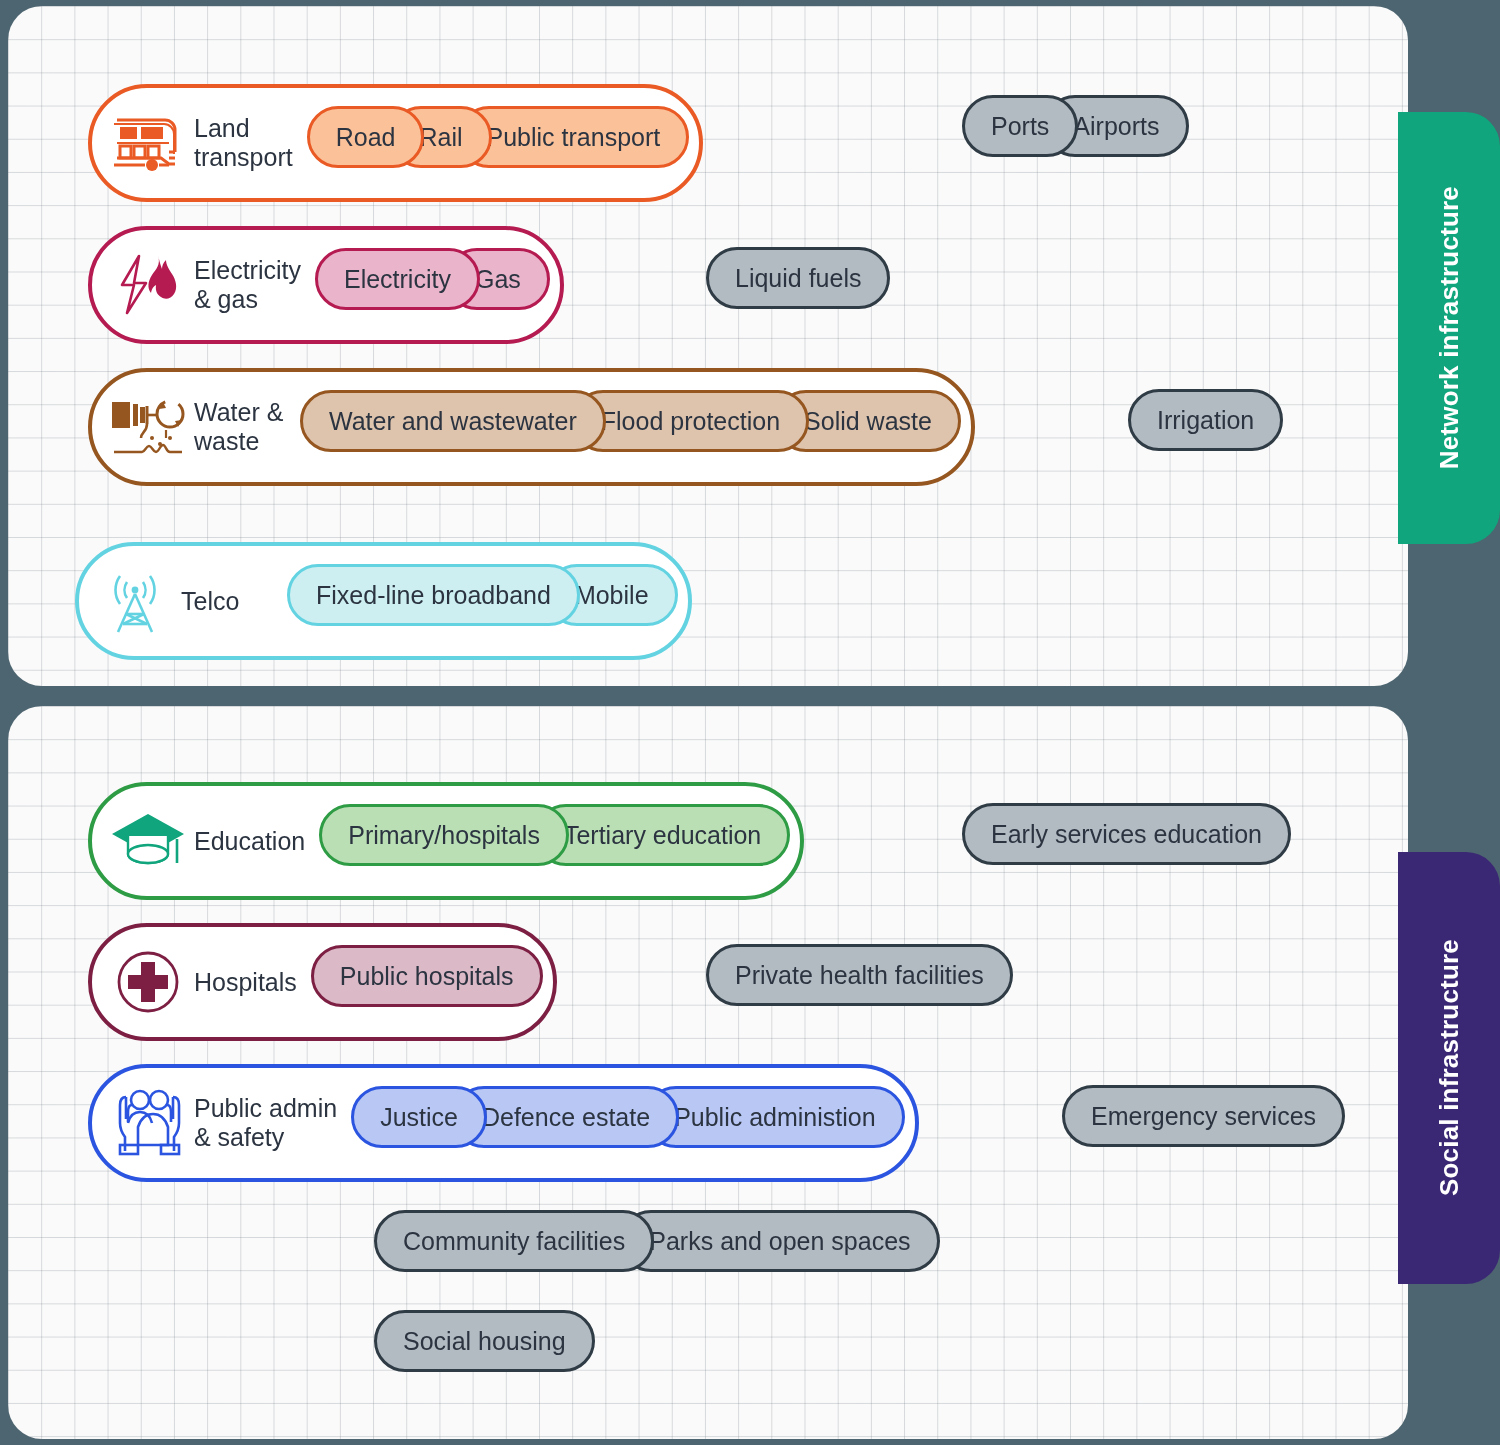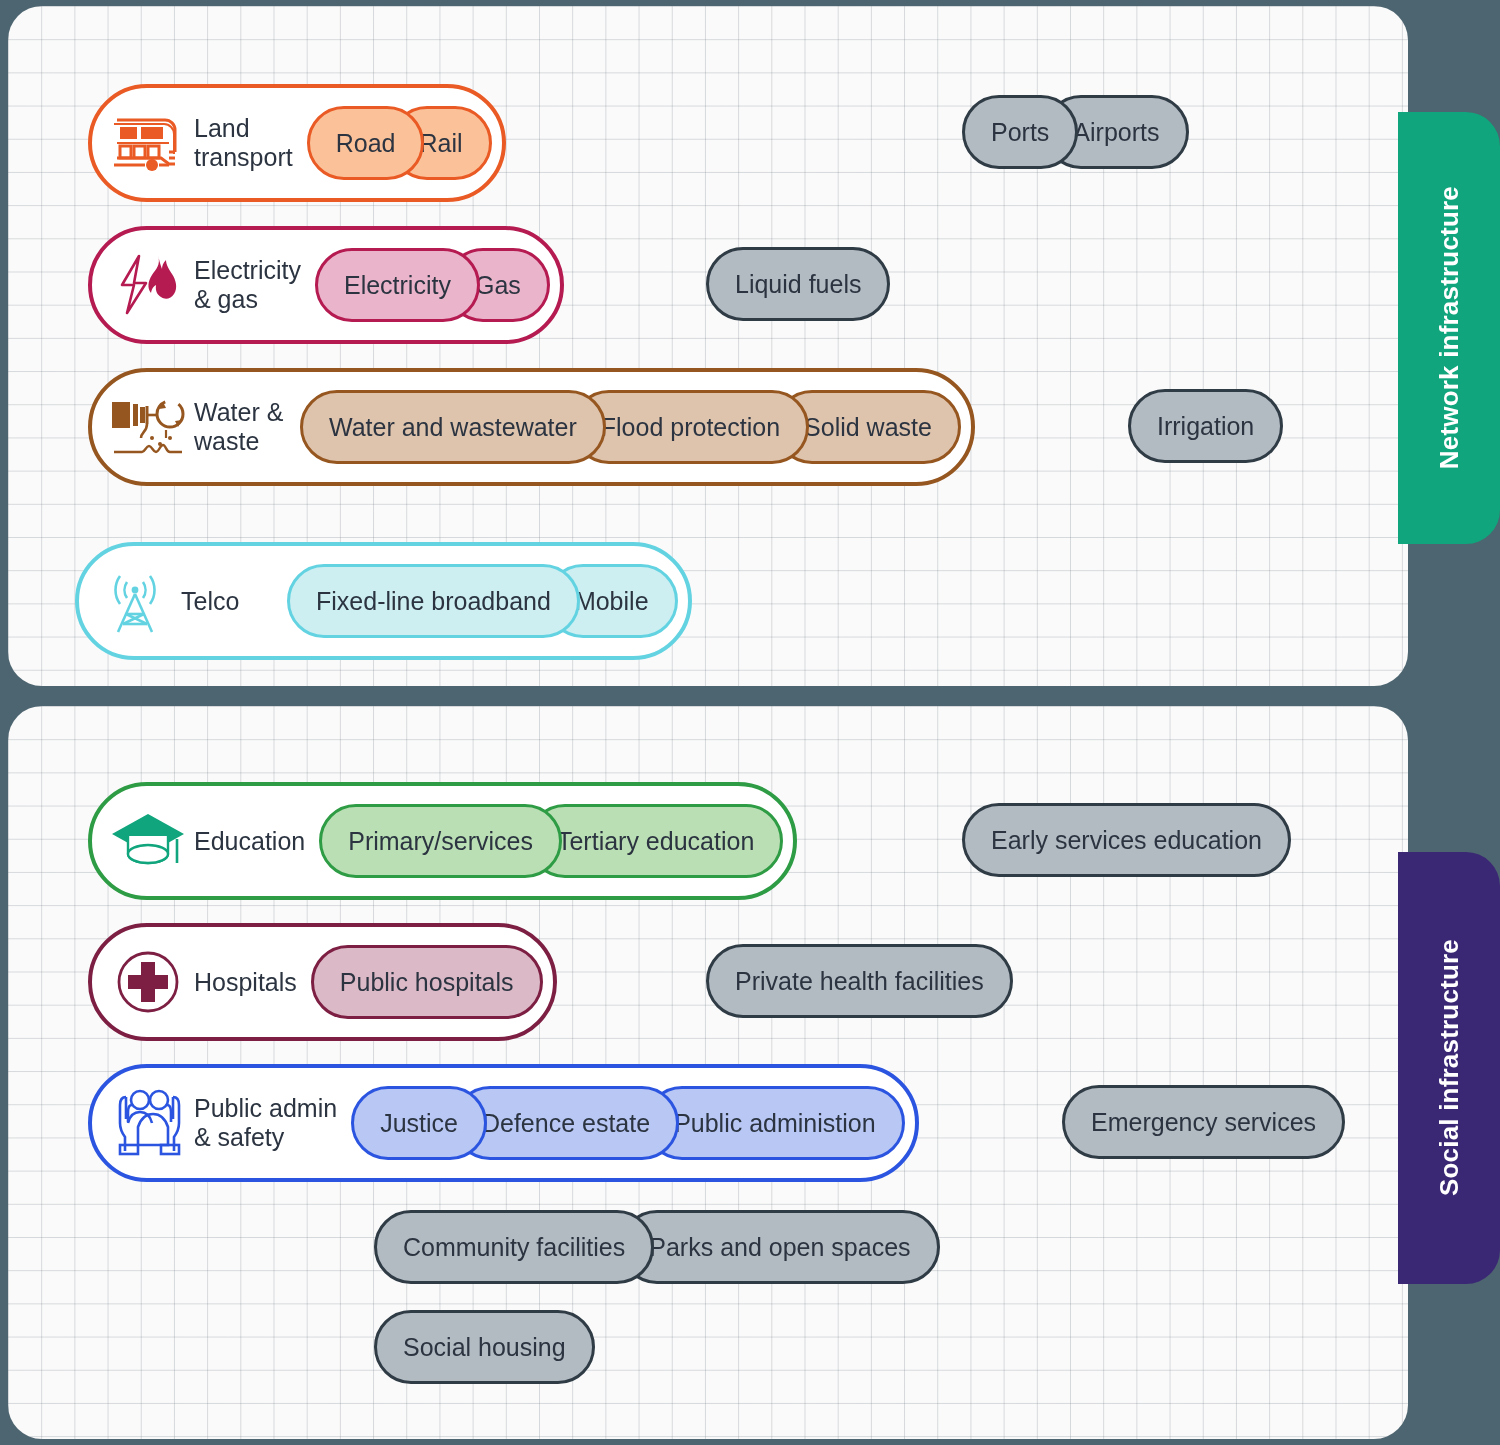--- a/index.html
+++ b/index.html
@@ -93,21 +93,21 @@
   
   .pillgroup {
     display: flex;
     align-items: stretch;
     height: 74px;
   }
   .pill {
     display: flex;
     align-items: center;
     justify-content: center;
-    height: 74px;
+    height: 62px;
     border-radius: 999px;
     border-width: 3px;
     border-style: solid;
     padding: 0 26px;
     font-size: 25px;
     color: #2b3440;
     white-space: nowrap;
   }
   .pillgroup .pill + .pill { margin-left: -34px; }
   .pillgroup .pill:first-child { z-index: 5; }
@@ -183,20 +183,21 @@
         <circle cx="41" cy="53" r="6" fill="#ea5a24" stroke="none"></circle>
         <path d="M58 40h6"></path>
         <path d="M58 46h6"></path>
       </svg>
     </div>
     <div class="cap-label">Land
 transport</div>
     <div class="pillgroup">
       <div class="pill">Road</div>
       <div class="pill">Rail</div>
+      <div class="pill">Public transport</div>
     </div>
   </div>
 </div>
 <div class="lone-grey" style="top:95px; left:962px;">
   <div class="greygroup">
     <div class="pill">Ports</div>
     <div class="pill">Airports</div>
   </div>
 </div>
 
@@ -287,21 +288,21 @@
     <div class="cap-icon">
       <svg width="80" height="62" viewBox="0 0 80 62" fill="none">
         <path d="M40 4 L76 24 L40 44 L4 24 Z" fill="#10a57c"></path>
         <path d="M20 26v18c0 5 9 9 20 9s20-4 20-9V26" fill="#ffffff" stroke="#10a57c" stroke-width="2.4"></path>
         <ellipse cx="40" cy="44" rx="20" ry="9" fill="#ffffff" stroke="#10a57c" stroke-width="2.4"></ellipse>
         <path d="M69 29v24" stroke="#10a57c" stroke-width="2.6"></path>
       </svg>
     </div>
     <div class="cap-label">Education</div>
     <div class="pillgroup">
-      <div class="pill">Primary/services</div>
+      <div class="pill">Primary/hospitals</div>
       <div class="pill">Tertiary education</div>
     </div>
   </div>
 </div>
 <div class="lone-grey" style="top:803px; left:962px;">
   <div class="greygroup">
     <div class="pill">Early services education</div>
   </div>
 </div>
 

